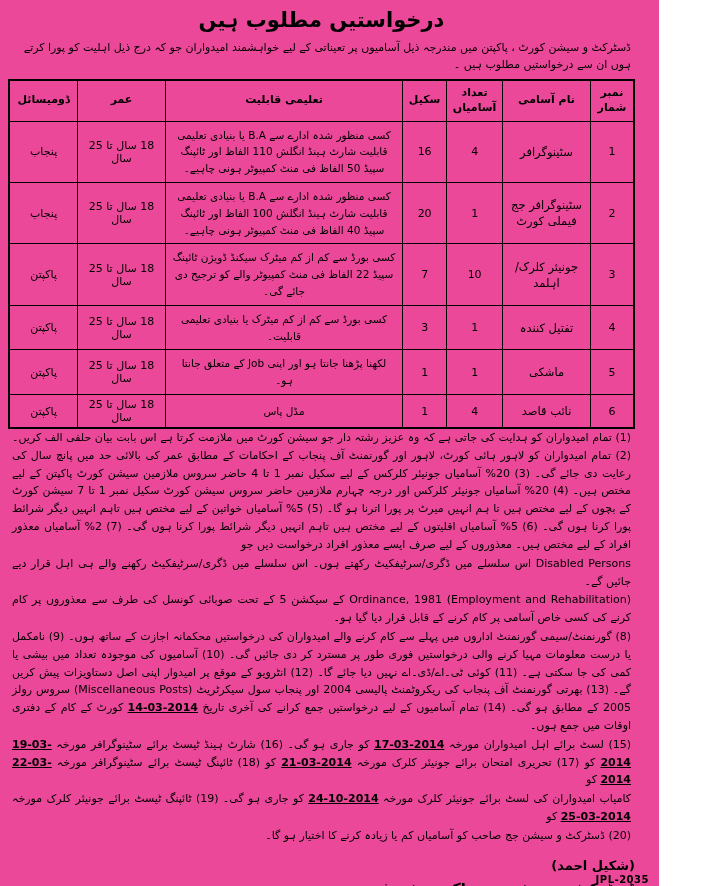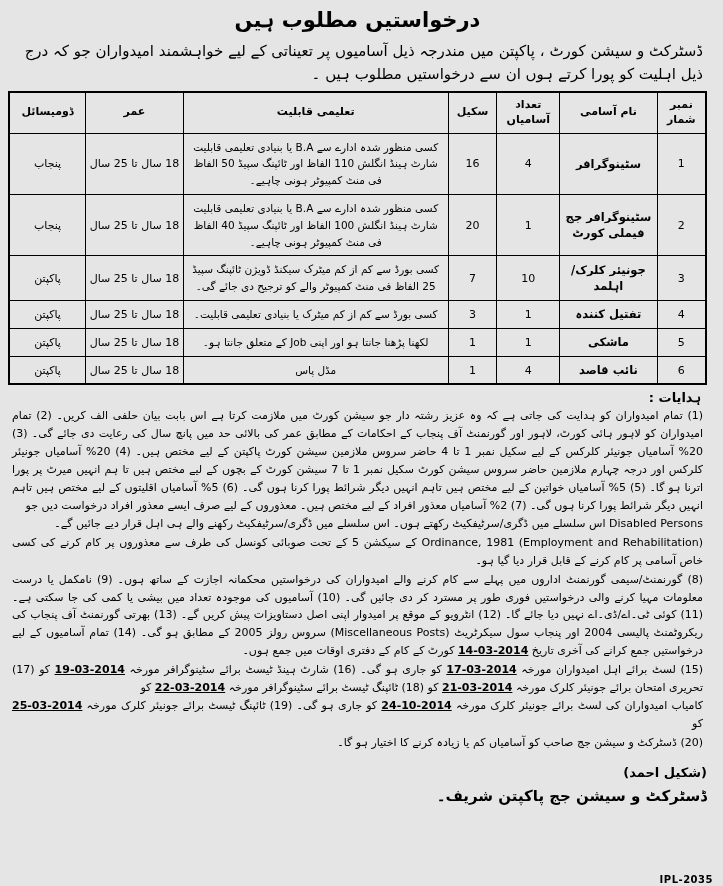--- a/index.html
+++ b/index.html
@@ -9,37 +9,37 @@
   }
   body {
     width: 723px;
     height: 886px;
     font-family: "DejaVu Sans", "Liberation Sans", sans-serif;
     color: #000000;
     overflow: hidden;
   }
   .page {
     position: relative;
-    width: 723px;
+    width: 659px;
     height: 886px;
     box-sizing: border-box;
-    padding: 6px 16px 4px 8px;
-    background: #e5e5e5;
+    padding: 6px 24px 4px 8px;
+    background: #ec4899;
   }
   .title {
     text-align: center;
     font-size: 21px;
     font-weight: bold;
     letter-spacing: 0.5px;
     padding: 2px 0 6px 0;
     direction: rtl;
   }
   .intro {
     direction: rtl;
-    font-size: 15px;
+    font-size: 11px;
     line-height: 1.5;
     padding: 2px 4px 6px 4px;
   }
   table.jobs {
     width: 100%;
     border-collapse: collapse;
     table-layout: fixed;
     direction: rtl;
     border: 2px solid #000;
   }
@@ -57,21 +57,21 @@
     padding: 5px 2px;
   }
   table.jobs td.qual {
     text-align: center;
     font-size: 10.5px;
     line-height: 1.6;
     padding: 5px 6px;
   }
   table.jobs td.post {
     font-size: 11.5px;
-    font-weight: bold;
+    font-weight: normal;
     line-height: 1.4;
   }
   .col-sr    { width: 7%; }
   .col-post  { width: 14%; }
   .col-num   { width: 9%; }
   .col-scale { width: 7%; }
   .col-qual  { width: 38%; }
   .col-age   { width: 14%; }
   .col-dom   { width: 11%; }
 
@@ -172,21 +172,21 @@
         <td>20</td>
         <td class="qual">کسی منظور شدہ ادارے سے B.A یا بنیادی تعلیمی قابلیت شارٹ ہینڈ انگلش 100 الفاظ اور ٹائپنگ سپیڈ 40 الفاظ فی منٹ کمپیوٹر ہونی چاہیے۔</td>
         <td>18 سال تا 25 سال</td>
         <td>پنجاب</td>
       </tr>
       <tr>
         <td>3</td>
         <td class="post">جونیئر کلرک/اہلمد</td>
         <td>10</td>
         <td>7</td>
-        <td class="qual">کسی بورڈ سے کم از کم میٹرک سیکنڈ ڈویژن ٹائپنگ سپیڈ 25 الفاظ فی منٹ کمپیوٹر والے کو ترجیح دی جائے گی۔</td>
+        <td class="qual">کسی بورڈ سے کم از کم میٹرک سیکنڈ ڈویژن ٹائپنگ سپیڈ 22 الفاظ فی منٹ کمپیوٹر والے کو ترجیح دی جائے گی۔</td>
         <td>18 سال تا 25 سال</td>
         <td>پاکپتن</td>
       </tr>
       <tr>
         <td>4</td>
         <td class="post">تفتیل کنندہ</td>
         <td>1</td>
         <td>3</td>
         <td class="qual">کسی بورڈ سے کم از کم میٹرک یا بنیادی تعلیمی قابلیت۔</td>
         <td>18 سال تا 25 سال</td>
@@ -206,21 +206,20 @@
         <td class="post">نائب قاصد</td>
         <td>4</td>
         <td>1</td>
         <td class="qual">مڈل پاس</td>
         <td>18 سال تا 25 سال</td>
         <td>پاکپتن</td>
       </tr>
     </tbody>
   </table>
 
-  <div class="rules-heading">ہدایات :</div>
 
   <div class="rules">
     <p>(1) تمام امیدواران کو ہدایت کی جاتی ہے کہ وہ عزیز رشتہ دار جو سیشن کورٹ میں ملازمت کرتا ہے اس بابت بیان حلفی الف کریں۔ (2) تمام امیدواران کو لاہور ہائی کورٹ، لاہور اور گورنمنٹ آف پنجاب کے احکامات کے مطابق عمر کی بالائی حد میں پانچ سال کی رعایت دی جائے گی۔ (3) 20% آسامیاں جونیئر کلرکس کے لیے سکیل نمبر 1 تا 4 حاضر سروس ملازمین سیشن کورٹ پاکپتن کے لیے مختص ہیں۔ (4) 20% آسامیاں جونیئر کلرکس اور درجہ چہارم ملازمین حاضر سروس سیشن کورٹ سکیل نمبر 1 تا 7 سیشن کورٹ کے بچوں کے لیے مختص ہیں تا ہم انہیں میرٹ پر پورا اترنا ہو گا۔ (5) 5% آسامیاں خواتین کے لیے مختص ہیں تاہم انہیں دیگر شرائط پورا کرنا ہوں گی۔ (6) 5% آسامیاں اقلیتوں کے لیے مختص ہیں تاہم انہیں دیگر شرائط پورا کرنا ہوں گی۔ (7) 2% آسامیاں معذور افراد کے لیے مختص ہیں۔ معذوروں کے لیے صرف ایسے معذور افراد درخواست دیں جو</p>
     <p>Disabled Persons اس سلسلے میں ڈگری/سرٹیفکیٹ رکھتے ہوں۔ اس سلسلے میں ڈگری/سرٹیفکیٹ رکھنے والے ہی اہل قرار دیے جائیں گے۔</p>
     <p>(Employment and Rehabilitation) Ordinance, 1981 کے سیکشن 5 کے تحت صوبائی کونسل کی طرف سے معذوروں پر کام کرنے کی کسی خاص آسامی پر کام کرنے کے قابل قرار دیا گیا ہو۔</p>
     <p>
       <span>(8) گورنمنٹ/سیمی گورنمنٹ اداروں میں پہلے سے کام کرنے والے امیدواران کی درخواستیں محکمانہ اجازت کے ساتھ ہوں۔ (9) نامکمل یا درست معلومات مہیا کرنے والی درخواستیں فوری طور پر مسترد کر دی جائیں گی۔ (10) آسامیوں کی موجودہ تعداد میں بیشی یا کمی کی جا سکتی ہے۔ (11) کوئی ٹی۔اے/ڈی۔اے نہیں دیا جائے گا۔ (12) انٹرویو کے موقع پر امیدوار اپنی اصل دستاویزات پیش کریں گے۔ (13) بھرتی گورنمنٹ آف پنجاب کی ریکروٹمنٹ پالیسی 2004 اور پنجاب سول سیکرٹریٹ (Miscellaneous Posts) سروس رولز 2005 کے مطابق ہو گی۔ (14) تمام آسامیوں کے لیے درخواستیں جمع کرانے کی آخری تاریخ</span>
       <b class="date en">14-03-2014</b>
       <span>کورٹ کے کام کے دفتری اوقات میں جمع ہوں۔</span>
     </p>

